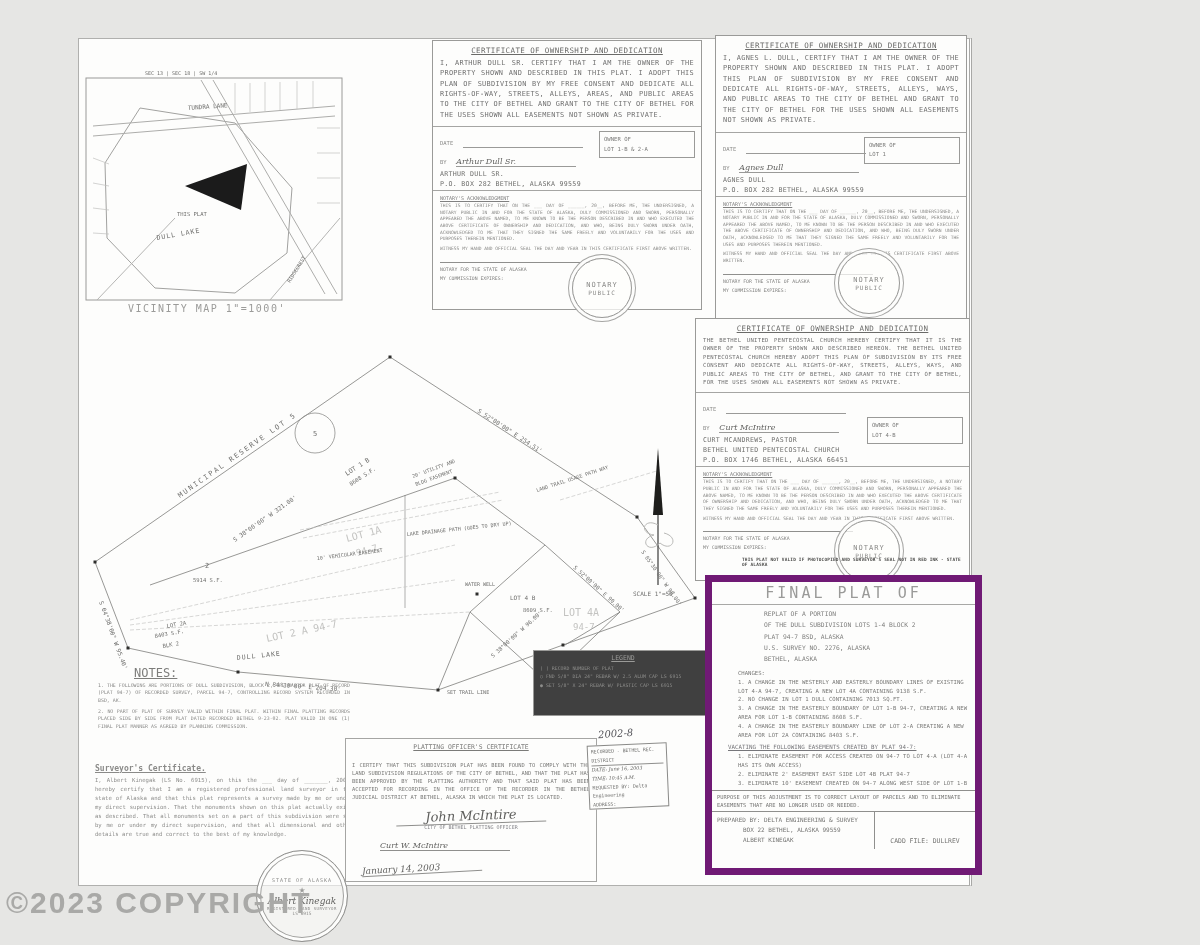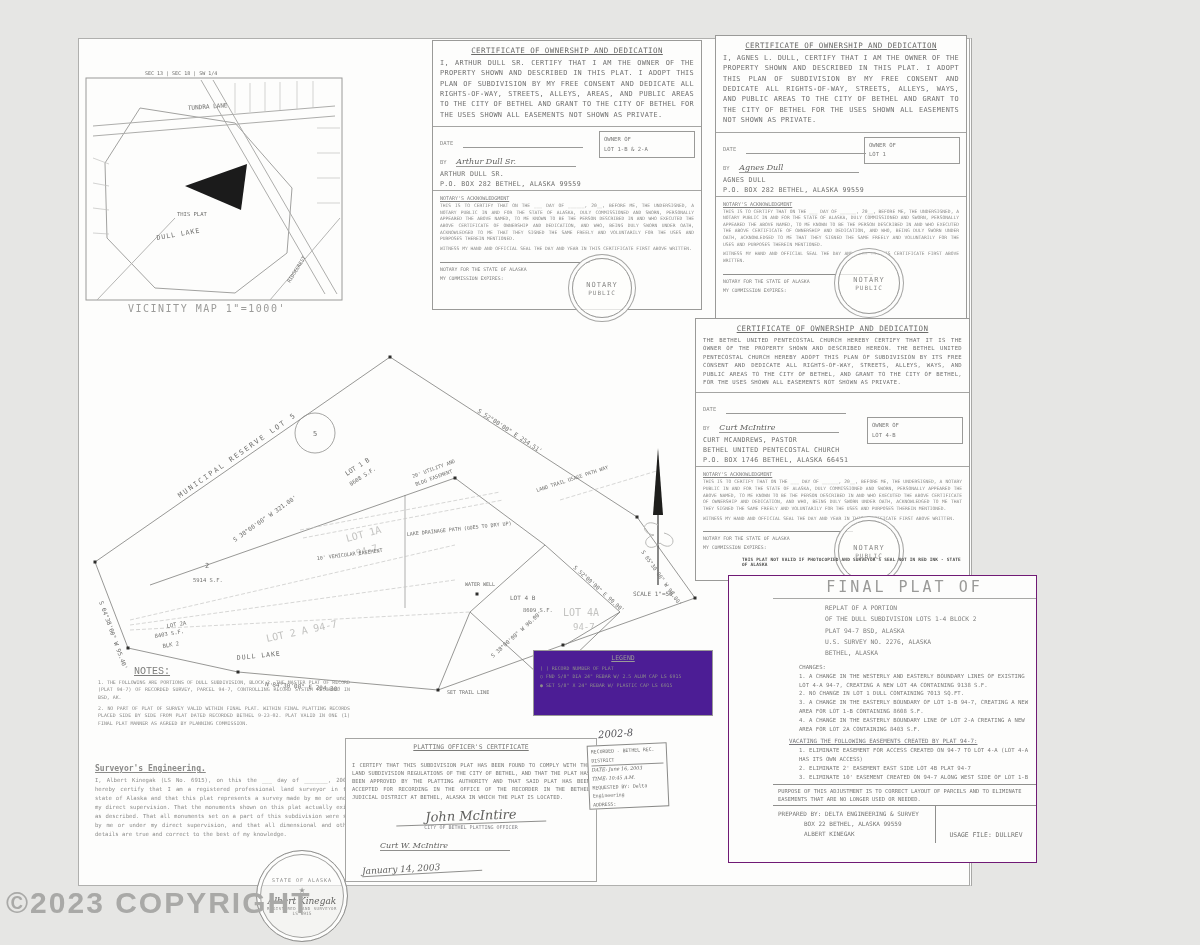--- a/index.html
+++ b/index.html
@@ -24,58 +24,58 @@
   .n-h{font-size:5px;color:#808080;text-decoration:underline;margin-bottom:2px;}
   .n-b{font-size:4.6px;line-height:1.45;color:#8b8b89;text-align:justify;}
   .n-l{font-size:4.8px;color:#828280;margin-top:4px;}
   .seal{position:absolute;border:1.5px solid #9a9a98;border-radius:50%;
     box-shadow:0 0 0 3px #fdfdfc,0 0 0 4px #a5a5a3;display:flex;flex-direction:column;
     align-items:center;justify-content:center;background:rgba(253,253,252,.75);
     color:#8a8a88;text-align:center;}
   .seal .s1{font-size:7px;letter-spacing:1px;}
   .seal .s2{font-size:6px;letter-spacing:1px;}
   
-  .tblock{position:absolute;left:728px;top:575px;width:263px;height:286px;
-    border:1px solid #701a75;background:#fdfdfc;color:#7c7c7a;padding-left:44px;}
+  .tblock{position:absolute;left:705px;top:575px;width:263px;height:286px;
+    border:7px solid #701a75;background:#fdfdfc;color:#7c7c7a;}
   .tb-final{font-size:15px;letter-spacing:3px;color:#9a9a98;text-align:center;
     border-bottom:1px solid #a8a8a6;padding:2px 0;}
   .tb-title{font-size:18px;letter-spacing:2px;color:#8e8e8c;text-align:left;
     padding:2px 0 2px 14px;border-bottom:1px solid #b5b5b3;}
   .tb-sub{padding:3px 6px 3px 52px;font-size:6.3px;line-height:1.8;color:#7e7e7c;}
   .tb-list{padding:1px 8px 2px 26px;font-size:5.6px;line-height:1.6;color:#7a7a78;}
   .tb-vach{padding:2px 8px 1px 20px;font-size:6px;color:#76767/4;text-decoration:underline;}
   .tb-row{border-top:1px solid #8f8f8d;font-size:5.4px;line-height:1.5;padding:2px 5px;color:#767674;}
   .tb-prep{border-top:1px solid #8f8f8d;display:flex;}
   .tb-prep .l{flex:1;padding:3px 5px;font-size:6px;line-height:1.7;color:#747472;}
   .tb-prep .r{width:92px;border-left:1px solid #8f8f8d;display:flex;align-items:flex-end;
     justify-content:center;font-size:6.4px;color:#747472;padding:4px;}
   
   .notes{position:absolute;left:98px;top:666px;width:252px;color:#8a8a88;}
-  .notes .h{font-size:10px;text-decoration:underline;margin-left:36px;margin-bottom:2px;color:#7d7d7b;font-family:Liberation Mono, monospace;}
+  .notes .h{font-size:12px;text-decoration:underline;margin-left:36px;margin-bottom:2px;color:#7d7d7b;}
   .notes .i{font-size:4.9px;line-height:1.5;text-align:justify;margin-bottom:4px;}
   .svy{position:absolute;left:95px;top:764px;width:258px;color:#8d8d8b;}
   .svy .h{font-size:8px;color:#8a8a88;text-decoration:underline;font-weight:bold;margin-bottom:3px;}
   .svy .b{font-size:5.6px;line-height:1.6;text-align:justify;}
   .pcert{position:absolute;left:345px;top:738px;width:252px;height:144px;
     border:1px solid #a5a5a3;background:#fdfdfc;color:#7b7b79;padding:4px 6px;box-sizing:border-box;}
   .pcert .h{font-size:6.4px;text-align:center;text-decoration:underline;margin-bottom:10px;}
   .pcert .b{font-size:5.4px;line-height:1.5;text-align:justify;}
   .hand{font-family:"DejaVu Serif",serif;font-style:italic;color:#5f5f5d;}
   .u{border-bottom:1px solid #8f8f8d;}
   .stamp{position:absolute;left:588px;top:744px;width:80px;height:64px;
     border:1.5px solid #8a8a88;transform:rotate(-2.5deg);background:#fdfdfc;
     font-size:4.8px;color:#6f6f6d;padding:2px 3px;box-sizing:border-box;line-height:1.8;}
   .bigseal{position:absolute;left:256px;top:850px;width:90px;height:90px;border:1.5px solid #8f8f8d;
     border-radius:50%;box-shadow:inset 0 0 0 3px #fdfdfc,inset 0 0 0 4px #a0a09e;
     display:flex;flex-direction:column;align-items:center;justify-content:center;
     color:#8a8a88;background:rgba(253,253,252,.6);}
   .wm{position:absolute;left:6px;top:886px;font-family:"Liberation Sans",sans-serif;
     font-weight:bold;font-size:30px;letter-spacing:2px;color:#a9a9a7;}
   .legend{position:absolute;left:533px;top:650px;width:180px;height:66px;
-    border:1px solid #9a9a98;background:#4c1d95;color:#8c8c8a;padding:3px 6px;box-sizing:border-box;}
+    border:1px solid #9a9a98;background:#404040;color:#8c8c8a;padding:3px 6px;box-sizing:border-box;}
   .legend .h{font-size:6.5px;text-align:center;text-decoration:underline;color:#9a9a98;margin-bottom:2px;}
   .legend .i{font-size:4.9px;line-height:1.7;}
   .viccap{position:absolute;left:128px;top:303px;font-size:10px;letter-spacing:1.5px;color:#9b9b99;}
   .notvalid{position:absolute;left:742px;top:557px;width:226px;font-size:4.4px;
     color:#4a4a48;font-weight:bold;letter-spacing:.2px;}
   svg text{font-family:"DejaVu Sans Mono",monospace;fill:#6f6f6d;}
   svg .ghost{fill:#c3c3c1;}
   svg .tiny{font-size:5px;}
 </style>
 </head>
@@ -332,32 +332,32 @@
     <div>2. ELIMINATE 2' EASEMENT EAST SIDE LOT 4B PLAT 94-7</div>
     <div>3. ELIMINATE 10' EASEMENT CREATED ON 94-7 ALONG WEST SIDE OF LOT 1-B</div>
   </div>
   <div class="tb-row">PURPOSE OF THIS ADJUSTMENT IS TO CORRECT LAYOUT OF PARCELS AND TO ELIMINATE EASEMENTS THAT ARE NO LONGER USED OR NEEDED.</div>
   <div class="tb-prep">
     <div class="l">
       <div>PREPARED BY: DELTA ENGINEERING &amp; SURVEY</div>
       <div style="padding-left:26px">BOX 22  BETHEL, ALASKA 99559</div>
       <div style="padding-left:26px">ALBERT KINEGAK</div>
     </div>
-    <div class="r">USAGE FILE: DULLREV</div>
+    <div class="r">CADD FILE: DULLREV</div>
   </div>
 </div>
 
 <div class="notes">
   <div class="h">NOTES:</div>
   <div class="i">1. THE FOLLOWING ARE PORTIONS OF DULL SUBDIVISION, BLOCK 2, THE MASTER PLAT OF RECORD (PLAT 94-7) OF RECORDED SURVEY, PARCEL 94-7, CONTROLLING RECORD SYSTEM RECORDED IN BSD, AK.</div>
   <div class="i">2. NO PART OF PLAT OF SURVEY VALID WITHIN FINAL PLAT. WITHIN FINAL PLATTING RECORDS PLACED SIDE BY SIDE FROM PLAT DATED RECORDED BETHEL 9-23-02. PLAT VALID IN ONE (1) FINAL PLAT MANNER AS AGREED BY PLANNING COMMISSION.</div>
 </div>
 
 <div class="svy">
-  <div class="h">Surveyor's Engineering.</div>
+  <div class="h">Surveyor's Certificate.</div>
   <div class="b">I, Albert Kinegak (LS No. 6915), on this the ___ day of _______, 2002, hereby certify that I am a registered professional land surveyor in the state of Alaska and that this plat represents a survey made by me or under my direct supervision. That the monuments shown on this plat actually exist as described. That all monuments set on a part of this subdivision were set by me or under my direct supervision, and that all dimensional and other details are true and correct to the best of my knowledge.</div>
 </div>
 <div class="bigseal">
   <div style="font-size:5px;letter-spacing:1px">STATE OF ALASKA</div>
   <div style="font-size:11px;color:#9a9a98">★</div>
   <div class="hand" style="font-size:9px">Albert Kinegak</div>
   <div style="font-size:4px;letter-spacing:.5px">REGISTERED LAND SURVEYOR</div>
   <div style="font-size:4.5px">LS 6915</div>
 </div>
 

